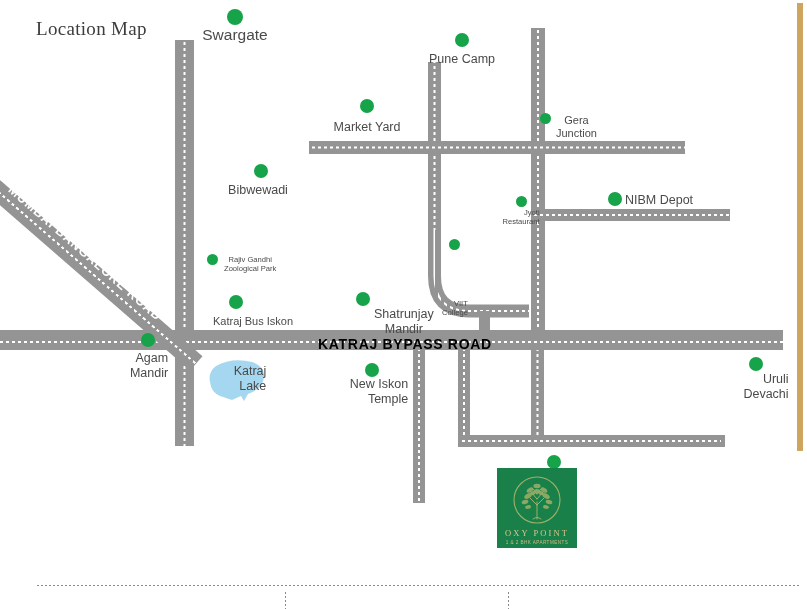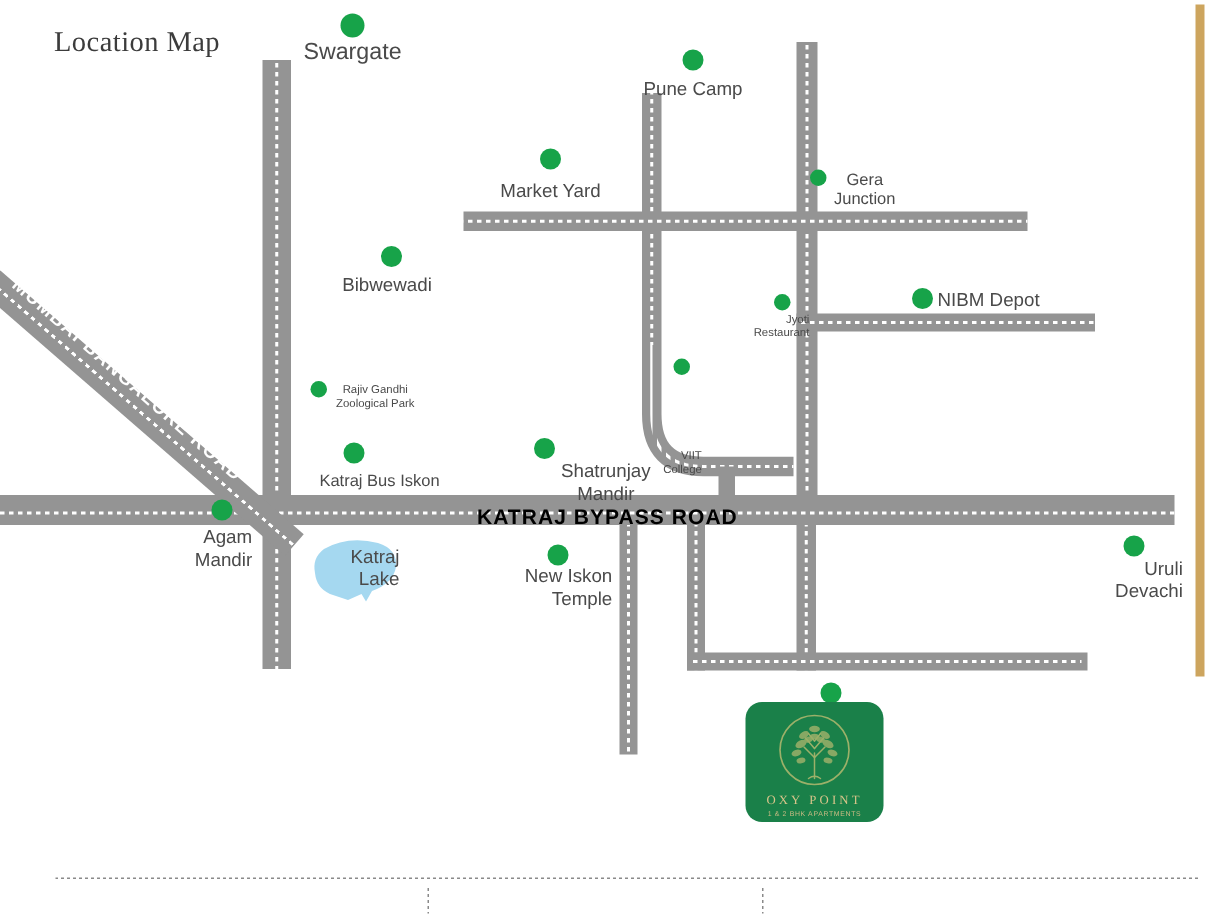--- a/index.html
+++ b/index.html
@@ -77,25 +77,25 @@
   .lbl-xl { font-size: 15.5px; }
   .lbl-lg { font-size: 12.5px; }
   .lbl-md { font-size: 11px; }
   .lbl-sm { font-size: 7.6px; }
   .ctr { text-align: right; transform: translateX(-50%); }
   .lft { text-align: center; }
 
   
   #oxy-point-logo-card {
     left: 497px; top: 468px;
-    width: 92px; height: 80px;
+    width: 80px; height: 80px;
     background: #1a8049;
     display: flex; flex-direction: column;
     align-items: center; justify-content: flex-start;
-    padding-top: 6px; box-sizing: border-box; border-radius: 11px;
+    padding-top: 6px; box-sizing: border-box;
   }
   #logo-brand-name {
     font-family: "Liberation Serif", serif;
     font-size: 8.5px; color: #d8c48a;
     letter-spacing: 2.1px; margin-top: 2px;
   }
   #logo-tagline {
     font-size: 4.6px; color: #cdbb84;
     letter-spacing: .45px; margin-top: 2px;
   }

